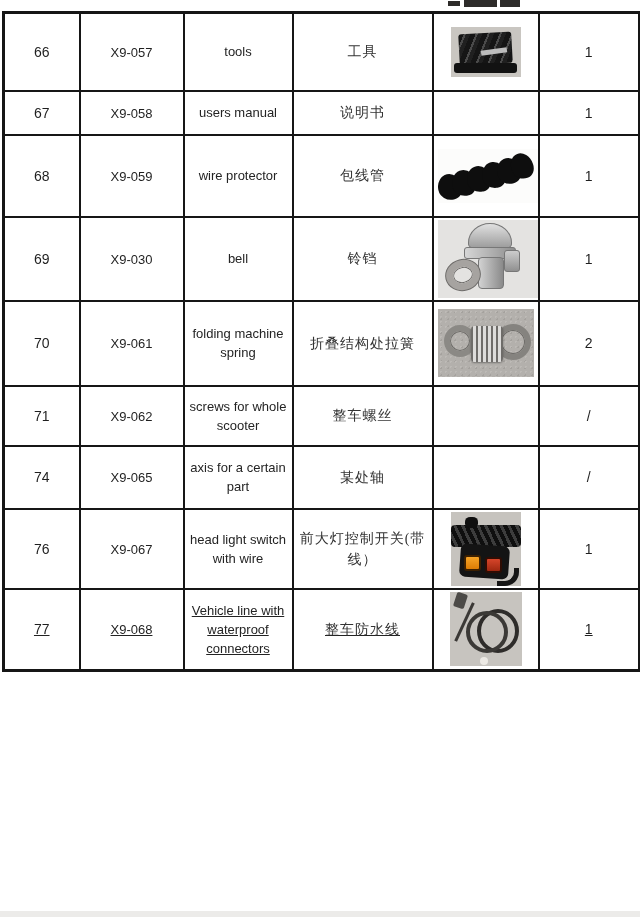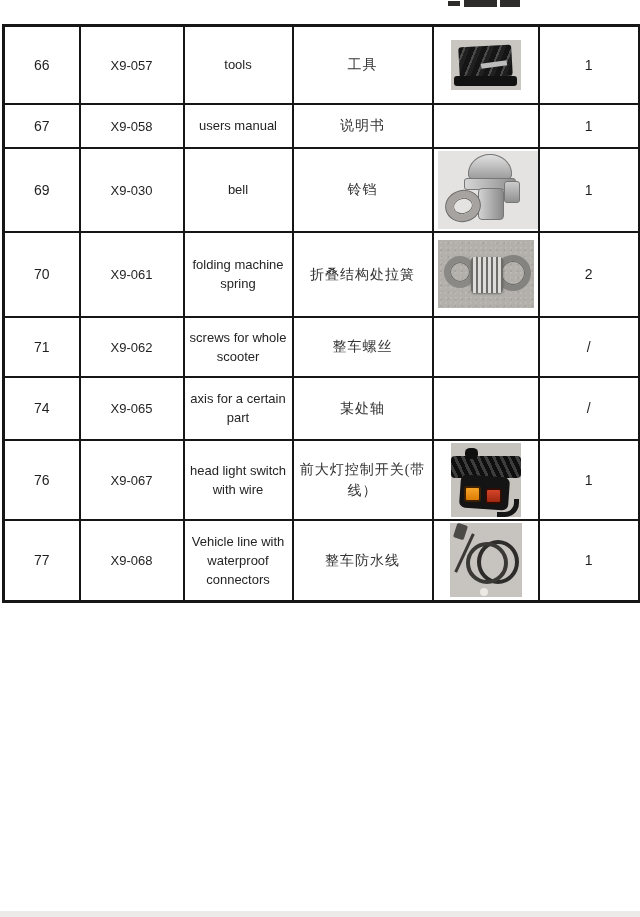--- a/index.html
+++ b/index.html
@@ -12,21 +12,21 @@
   
   .remnant { position:absolute; top:0; left:448px; width:74px; height:7px; }
   .remnant i { position:absolute; background:#2e2c2a; display:block; }
   .remnant .r1 { left:0; top:1px; width:12px; height:5px; }
   .remnant .r2 { left:16px; top:0; width:33px; height:7px; }
   .remnant .r3 { left:52px; top:0; width:20px; height:7px; }
 
   .bottom-strip { position:absolute; left:0; bottom:0; width:640px; height:6px; background:#eceBe9; }
 
   table.parts {
-    position:absolute; top:24px; left:2px; width:636px;
+    position:absolute; top:11px; left:2px; width:636px;
     border-collapse:collapse; table-layout:fixed;
     border:3px solid #161616;
   }
   td {
     border:2px solid #161616; text-align:center; vertical-align:middle;
     padding:2px 4px; overflow:hidden;
   }
   col.w-no   { width:76px; }
   col.w-code { width:104px; }
   col.w-en   { width:109px; }
@@ -38,21 +38,21 @@
   tr.h1  td { height:44px; }
   tr.h2  td { height:82px; }
   tr.h3  td { height:82px;text-align:center; }
   tr.h4  td { height:85px; }
   tr.h5  td { height:60px; }
   tr.h6  td { height:66px; }
   tr.h7  td { height:62px; }
   tr.h8  td { height:63px; }
   tr.h9  td { height:84px; }
   tr.h10 td { height:77px; }
-  tr.h11 td { height:82px; }
+  tr.h11 td { height:82px;text-decoration:underline; }
 
   .no   { font-size:14px; color:#1f1f1f; }
   .code { font-size:13px; color:#1f1f1f; }
   .en   { font-size:13px; line-height:1.3; color:#242424; }
   .zh   { font-size:14px; line-height:1.5; letter-spacing:1px; color:#333;
           font-family:"Liberation Serif","DejaVu Serif",serif; }
   .qty  { font-size:14px; color:#1f1f1f; }
 
   
   .ph { position:relative; margin:0 auto; overflow:hidden; }
@@ -187,20 +187,37 @@
 
   <tr class="h1">
     <td><span class="no">67</span></td>
     <td><span class="code">X9-058</span></td>
     <td><span class="en">users manual</span></td>
     <td><span class="zh">说明书</span></td>
     <td></td>
     <td><span class="qty">1</span></td>
   </tr>
 
+  <tr class="h2">
+    <td><span class="no">68</span></td>
+    <td><span class="code">X9-059</span></td>
+    <td><span class="en">wire protector</span></td>
+    <td><span class="zh">包线管</span></td>
+    <td>
+      <div class="ph ph-spiral">
+        <b class="b1"></b>
+            <b class="b2"></b>
+            <b class="b3"></b>
+            <b class="b4"></b>
+            <b class="b5"></b>
+            <b class="b6"></b>
+      </div>
+    </td>
+    <td><span class="qty">1</span></td>
+  </tr>
 
   <tr class="h3">
     <td><span class="no">69</span></td>
     <td><span class="code">X9-030</span></td>
     <td><span class="en">bell</span></td>
     <td><span class="zh">铃铛</span></td>
     <td>
       <div class="ph ph-bell">
         <div class="dome"></div>
         <div class="collar"></div>

